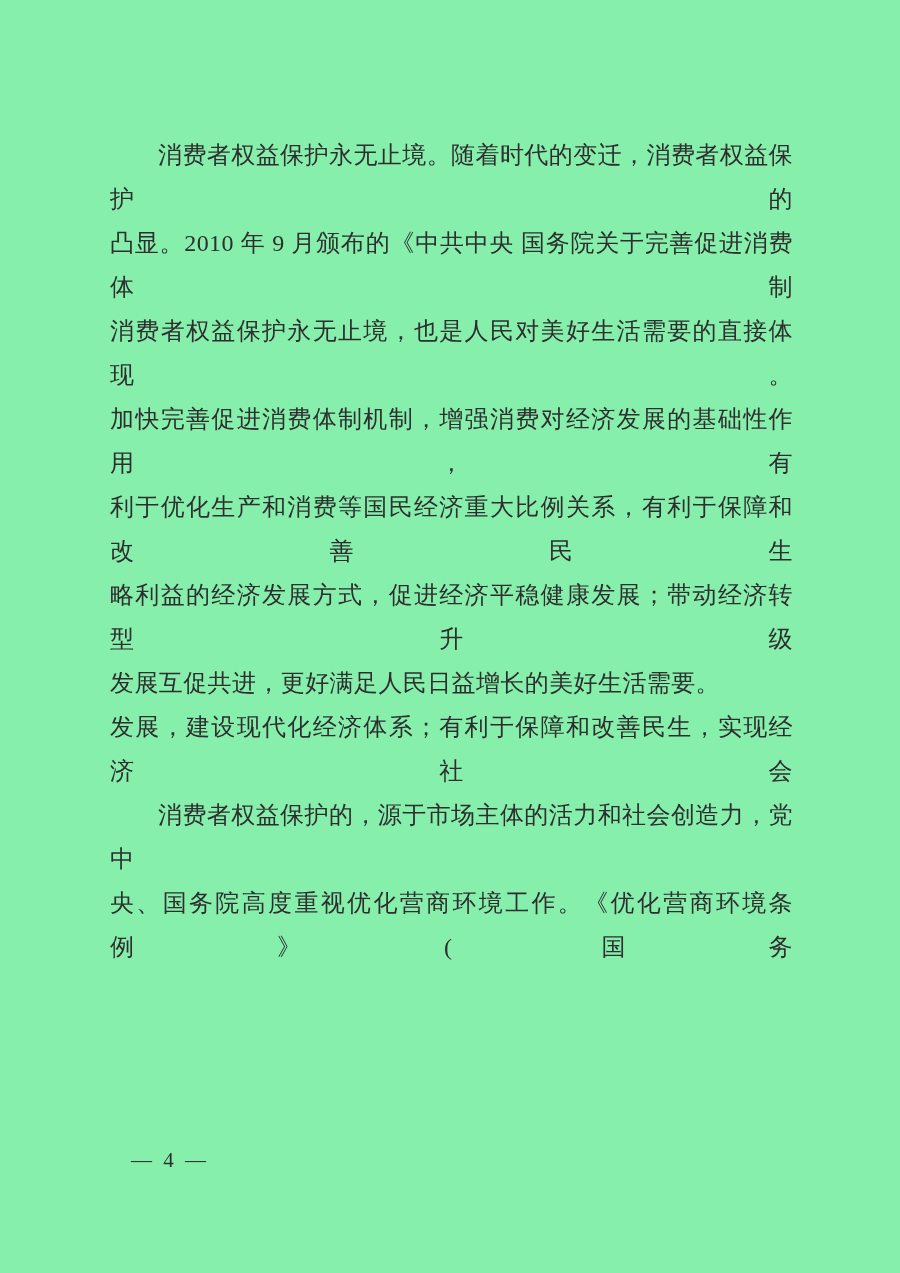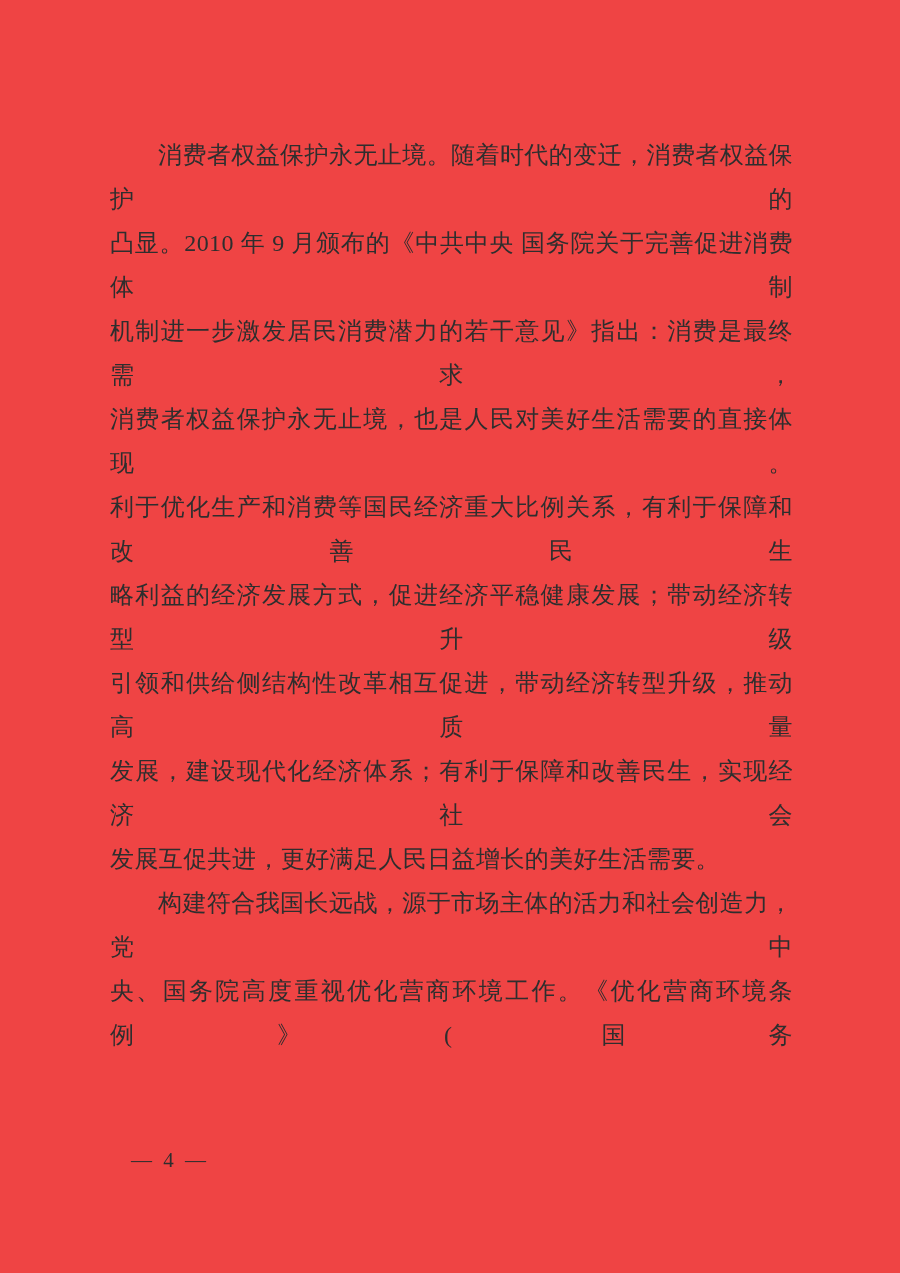--- a/index.html
+++ b/index.html
@@ -4,21 +4,21 @@
 <style>
   html, body {
     margin: 0;
     padding: 0;
     background: #ffffff;
   }
   .page {
     position: relative;
     width: 900px;
     height: 1273px;
-    background: #ef4444;
+    background: #86efac;
     overflow: hidden;
     font-family: "Liberation Serif", "DejaVu Serif", serif;
   }
   .text-block {
     position: absolute;
     left: 110px;
     top: 133px;
     width: 683px;
     color: #2e2e2e;
     font-size: 24px;
@@ -57,31 +57,30 @@
 </head>
 <body>
 
 <div class="page">
 
   <div class="text-block">
 
     <div class="paragraph">
       <div class="text-line indent">消费者权益保护永无止境。随着时代的变迁，消费者权益保护的</div>
       <div class="text-line">凸显。2010 年 9 月颁布的《中共中央 国务院关于完善促进消费体制</div>
-      <div class="text-line">机制进一步激发居民消费潜力的若干意见》指出：消费是最终需求，</div>
       <div class="text-line">消费者权益保护永无止境，也是人民对美好生活需要的直接体现。</div>
+      <div class="text-line">加快完善促进消费体制机制，增强消费对经济发展的基础性作用，有</div>
       <div class="text-line">利于优化生产和消费等国民经济重大比例关系，有利于保障和改善民生</div>
       <div class="text-line">略利益的经济发展方式，促进经济平稳健康发展；带动经济转型升级</div>
-      <div class="text-line">引领和供给侧结构性改革相互促进，带动经济转型升级，推动高质量</div>
+      <div class="text-line para-end">发展互促共进，更好满足人民日益增长的美好生活需要。</div>
       <div class="text-line">发展，建设现代化经济体系；有利于保障和改善民生，实现经济社会</div>
-      <div class="text-line para-end">发展互促共进，更好满足人民日益增长的美好生活需要。</div>
     </div>
 
     <div class="paragraph">
-      <div class="text-line indent">构建符合我国长远战，源于市场主体的活力和社会创造力，党中</div>
+      <div class="text-line indent">消费者权益保护的，源于市场主体的活力和社会创造力，党中</div>
       <div class="text-line">央、国务院高度重视优化营商环境工作。《优化营商环境条例》( 国务</div>
 
     </div>
 
   </div>
 
   <div class="page-number">— 4 —</div>
 
 </div>
 

